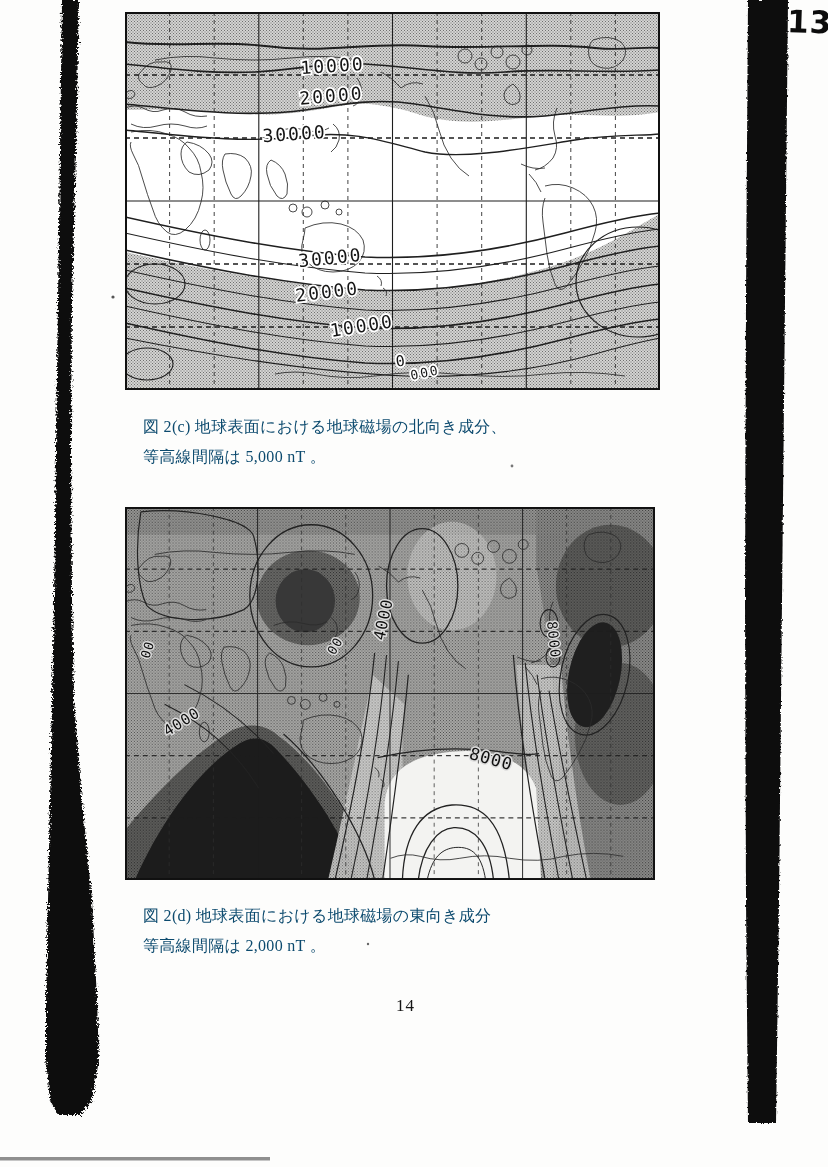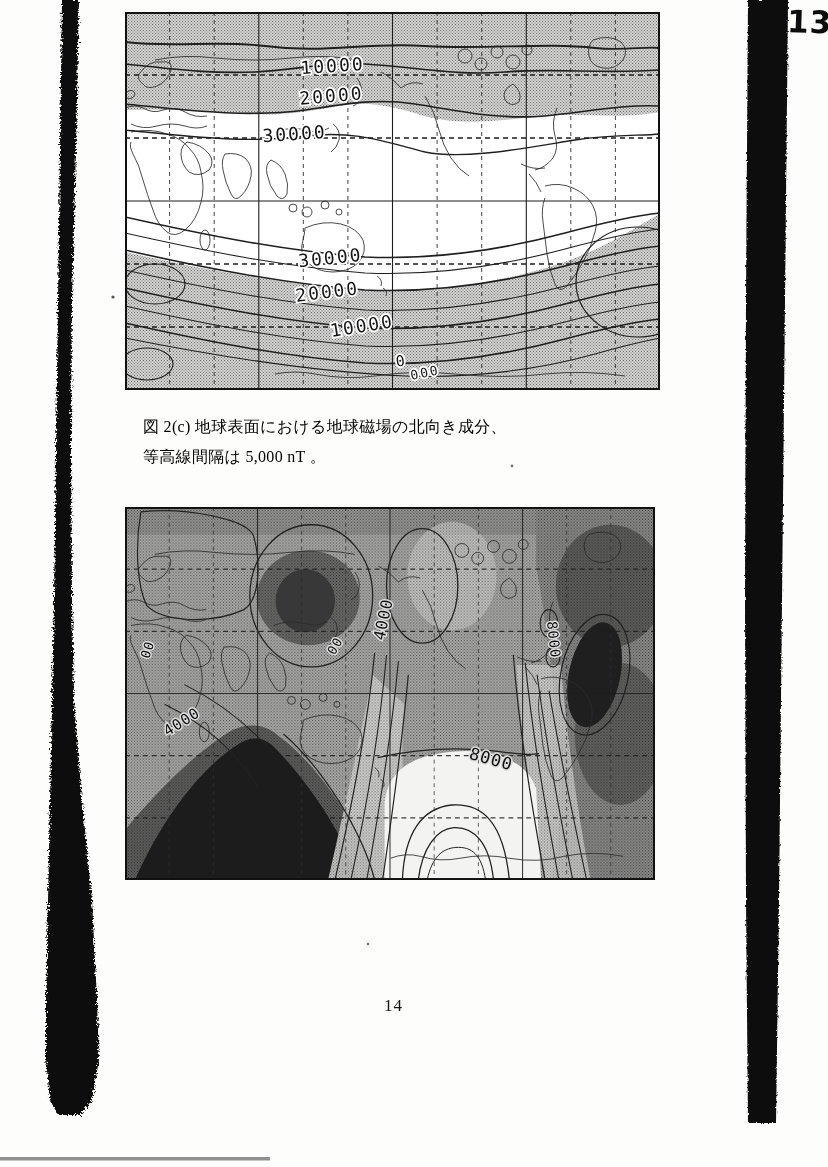--- a/index.html
+++ b/index.html
@@ -1,20 +1,20 @@
 <!DOCTYPE html>
 <html><head>
 <meta charset="utf-8">
 <style>
   html,body{margin:0;padding:0;}
   body{width:828px;height:1167px;background:#ffffff;overflow:hidden;
        font-family:"Liberation Serif","DejaVu Serif",serif;}
   .page{position:relative;width:828px;height:1167px;background:#fdfdfc;}
   .abs{position:absolute;}
-  .caption{color:#000000;font-size:16px;line-height:30px;letter-spacing:.3px;white-space:nowrap;}
+  .caption{color:#0c4a6e;font-size:16px;line-height:30px;letter-spacing:.3px;white-space:nowrap;}
   .caption .ln2{}
   .pagenum{font-size:17px;color:#161616;letter-spacing:1px;}
   .mark13{font-family:"DejaVu Sans",sans-serif;font-weight:800;font-size:31px;color:#0c0c0c;
           transform:rotate(2deg);letter-spacing:1px;}
   svg text.clb{font-family:"DejaVu Sans Mono","Liberation Mono",monospace;fill:#161616;
        paint-order:stroke;stroke:#ffffff;stroke-width:3.6px;letter-spacing:2px;}
   svg text.clb2{font-family:"DejaVu Sans Mono","Liberation Mono",monospace;fill:#101010;
        paint-order:stroke;stroke:#dcdcdc;stroke-width:3px;letter-spacing:1px;}
 </style>
 </head>
@@ -207,22 +207,26 @@
       <text class="clb2" font-size="16" text-anchor="middle" transform="translate(266,115) rotate(-78)">4000</text>
       <text class="clb2" font-size="17" text-anchor="middle" transform="translate(368,261) rotate(16)">8000</text>
       <text class="clb2" font-size="15" text-anchor="middle" transform="translate(60,222) rotate(-32)">4000</text>
       <text class="clb2" font-size="14" text-anchor="middle" transform="translate(428,135) rotate(84)">8000</text>
       <text class="clb2" font-size="13" text-anchor="middle" transform="translate(216,143) rotate(-60)">00</text>
       <text class="clb2" font-size="13" text-anchor="middle" transform="translate(27,146) rotate(-72)">00</text>
     </g>
     <rect x="1" y="1" width="533" height="376" fill="none" stroke="#111" stroke-width="2"></rect>
   </svg>
 
-
-  <div class="abs pagenum" style="left:384px;top:996px">14</div>
+  <div class="abs caption" style="left:143px;top:901px">
+    <div>図 2(d) 地球表面における地球磁場の東向き成分</div>
+    <div class="ln2">等高線間隔は 2,000 nT 。</div>
+  </div>
+
+  <div class="abs pagenum" style="left:396px;top:996px">14</div>
 
   <svg class="abs" style="left:0;top:0" width="828" height="1167" viewBox="0 0 828 1167" pointer-events="none">
     <path fill="#101010" filter="url(#rough)" d="M62,0 L60,150 L58,300 L56,450 L54,600 L52,700 L50,800 L48,900 L46,1000 L46,1060 L50,1100 L58,1115 L80,1115 L92,1100 L99,1060 L97,1000 L92,900 L82,800 L74,700 L72,600 L71,450 L72,300 L76,150 L79,0 Z"></path>
     <path fill="#0c0c0c" filter="url(#rough2)" d="M748,0 L788,0 L785,300 L782,600 L779,900 L776,1123 L748,1123 L746,900 L745,600 L746,300 Z"></path>
     <rect x="0" y="1157" width="270" height="3.5" fill="#8f8f8f"></rect>
     <circle cx="113" cy="297" r="1.6" fill="#555"></circle>
     <circle cx="512" cy="466" r="1.4" fill="#777"></circle>
     <circle cx="368" cy="944" r="1.2" fill="#666"></circle>
   </svg>
 

